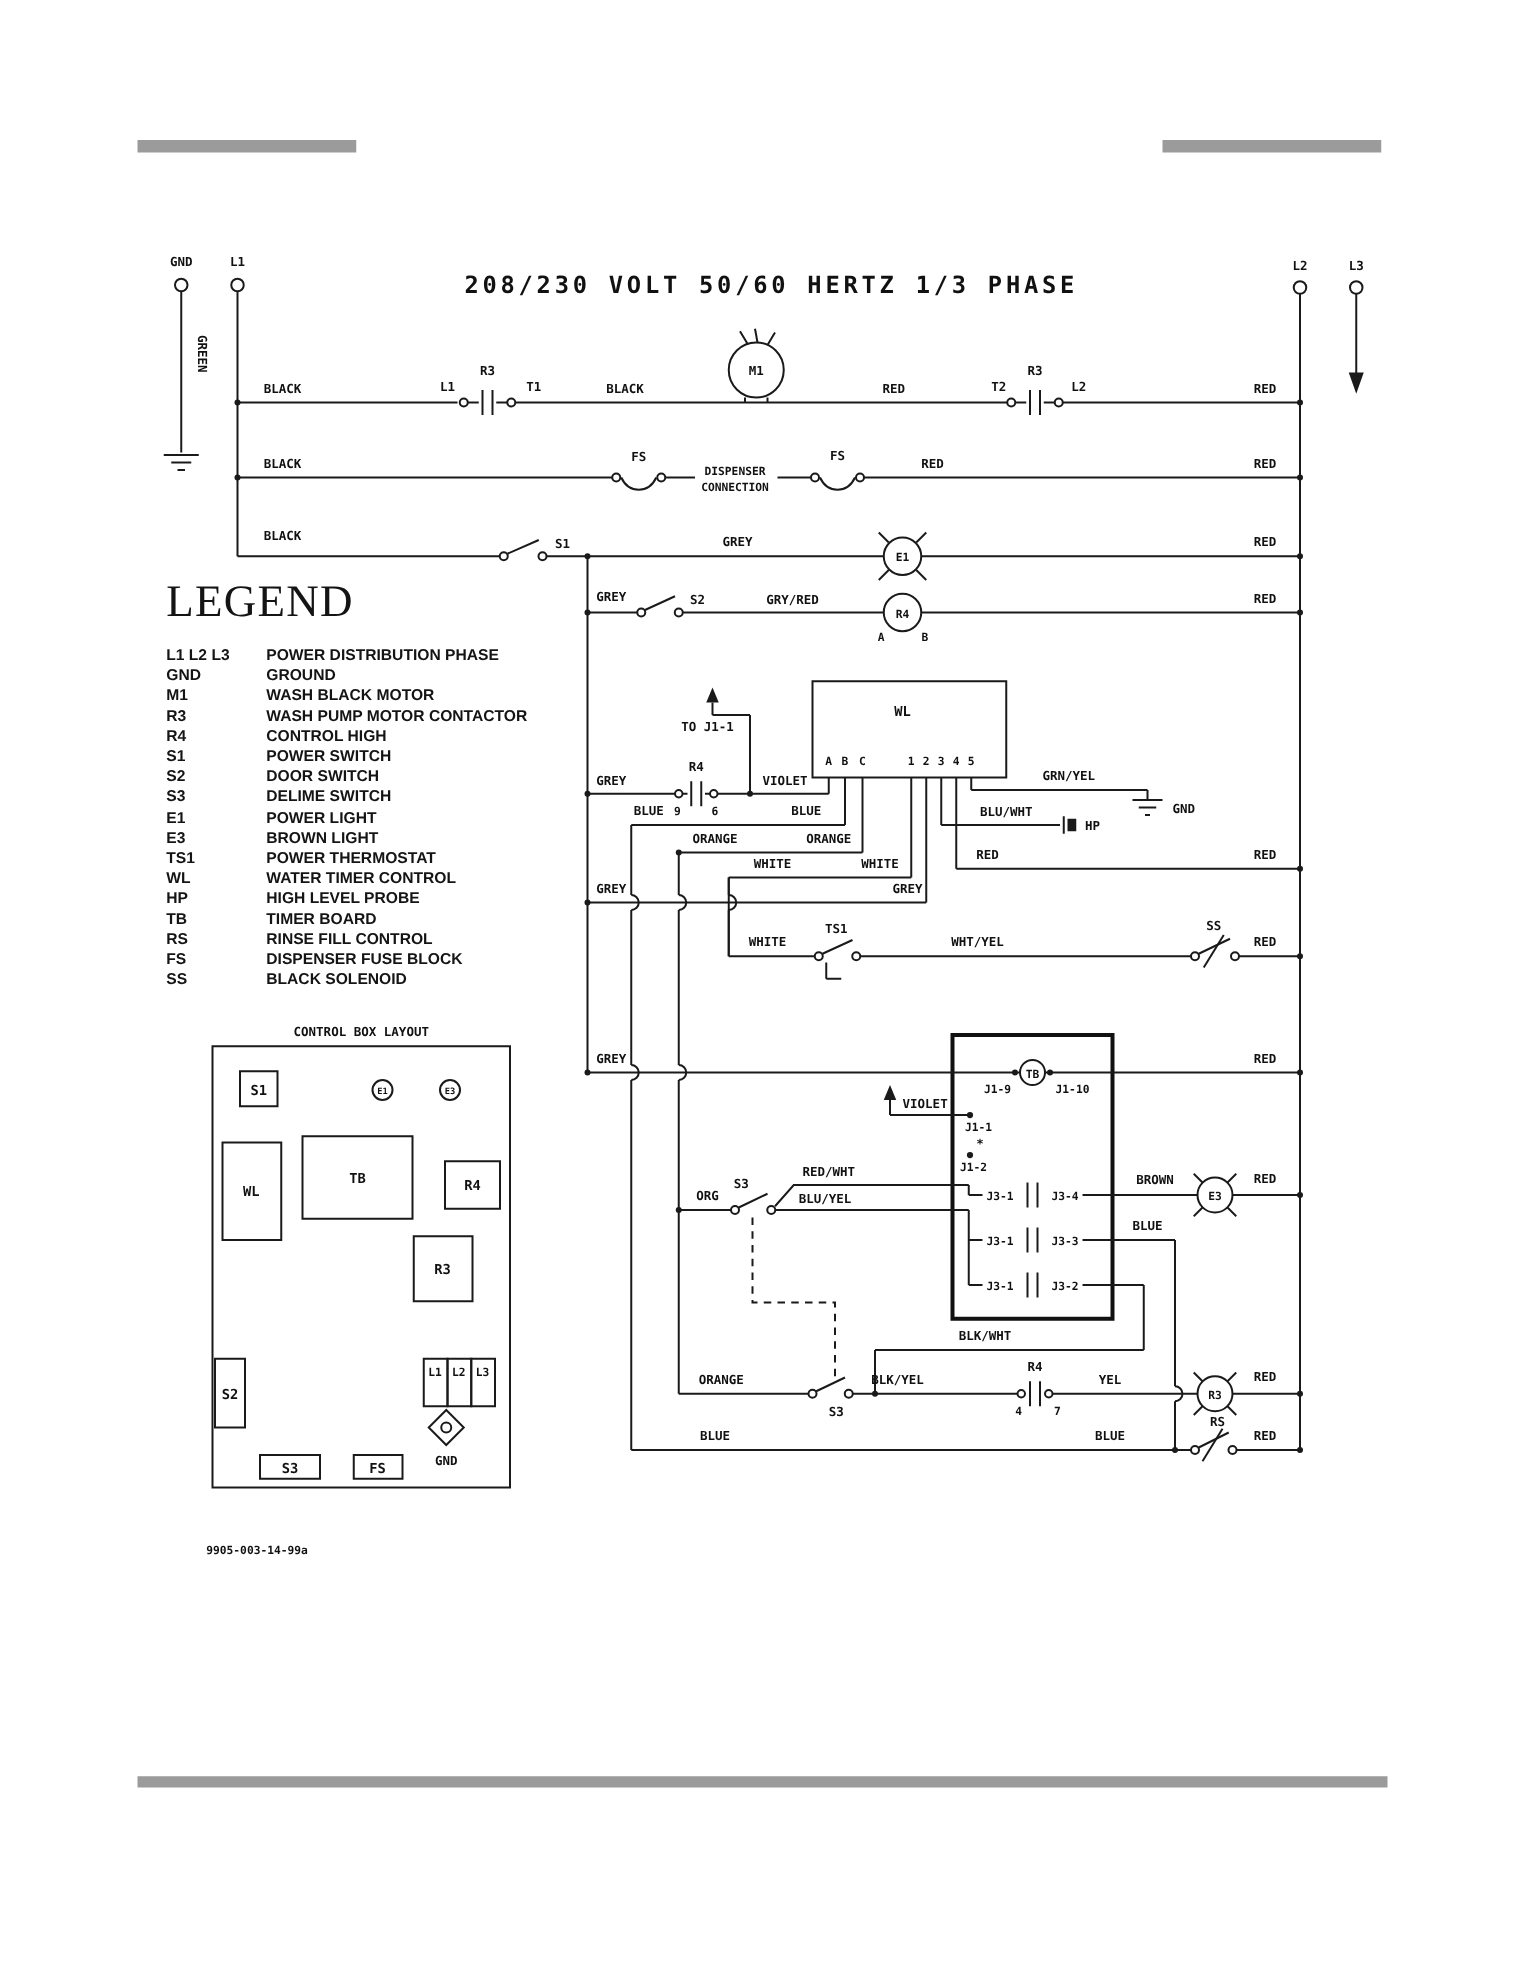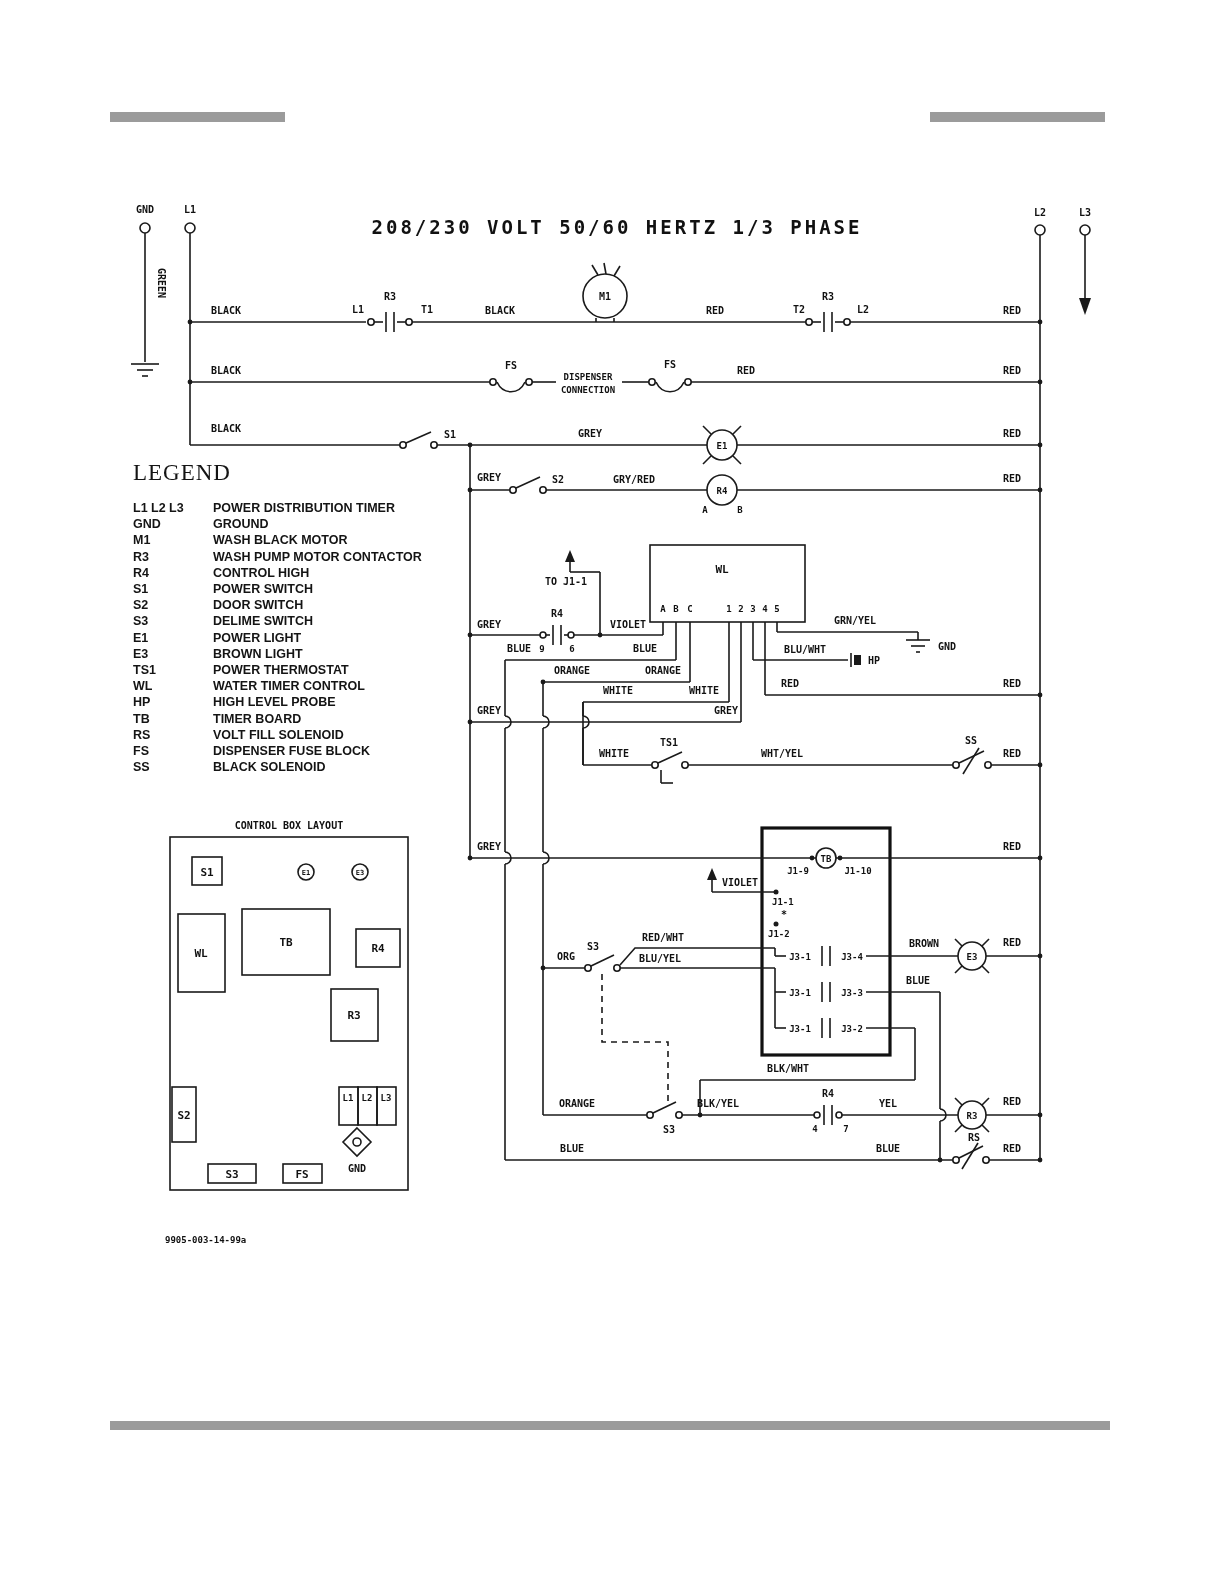--- a/index.html
+++ b/index.html
@@ -3,21 +3,21 @@
 <meta charset="utf-8">
 <style>
   html,body{margin:0;padding:0;background:#e8e8e8;}
   .page{position:relative;width:1225px;height:1585px;background:#ffffff;overflow:hidden;
         font-family:"DejaVu Sans Mono", monospace;color:#141414;}
   .bar{position:absolute;background:#9b9b9b;}
   .bar-tl{left:110px;top:112px;width:175px;height:10px;}
   .bar-tr{left:930px;top:112px;width:175px;height:10px;}
   .bar-bottom{left:110px;top:1421px;width:1000px;height:9px;}
   .legend{position:absolute;left:133px;top:460px;width:335px;}
-  .legend-heading{font-family:"Liberation Serif", serif;font-size:23px;letter-spacing:1px;
+  .legend-heading{font-family:"Liberation Serif", serif;font-size:36px;letter-spacing:1px;
         font-weight:400;margin-bottom:14px;}
   .legend-row{display:flex;font:700 12.5px "Liberation Sans", sans-serif;line-height:16.2px;}
   .legend-key{width:80px;flex:none;}
   .legend-desc{flex:1;}
   svg.schem{position:absolute;left:0;top:0;}
   svg .w{stroke:#1a1a1a;stroke-width:1.6;fill:none;}
   svg .thick{stroke:#111;stroke-width:3.2;fill:none;}
   svg .dash{stroke:#1a1a1a;stroke-width:1.6;fill:none;stroke-dasharray:6 5;}
   svg .dot{fill:#1a1a1a;stroke:none;}
   svg .term{stroke:#1a1a1a;stroke-width:1.6;fill:#fff;}
@@ -36,21 +36,21 @@
   <div class="bar bar-tl"></div>
   <div class="bar bar-tr"></div>
   <div class="bar bar-bottom"></div>
 
   <div class="legend">
     <div class="legend-heading">LEGEND</div>
     <div>
 
         <div class="legend-row">
           <span class="legend-key">L1 L2 L3</span>
-          <span class="legend-desc">POWER DISTRIBUTION TIMER</span>
+          <span class="legend-desc">POWER DISTRIBUTION PHASE</span>
         </div>
 
         <div class="legend-row">
           <span class="legend-key">GND</span>
           <span class="legend-desc">GROUND</span>
         </div>
 
         <div class="legend-row">
           <span class="legend-key">M1</span>
           <span class="legend-desc">WASH BLACK MOTOR</span>
@@ -106,21 +106,21 @@
           <span class="legend-desc">HIGH LEVEL PROBE</span>
         </div>
 
         <div class="legend-row">
           <span class="legend-key">TB</span>
           <span class="legend-desc">TIMER BOARD</span>
         </div>
 
         <div class="legend-row">
           <span class="legend-key">RS</span>
-          <span class="legend-desc">VOLT FILL SOLENOID</span>
+          <span class="legend-desc">RINSE FILL CONTROL</span>
         </div>
 
         <div class="legend-row">
           <span class="legend-key">FS</span>
           <span class="legend-desc">DISPENSER FUSE BLOCK</span>
         </div>
 
         <div class="legend-row">
           <span class="legend-key">SS</span>
           <span class="legend-desc">BLACK SOLENOID</span>

